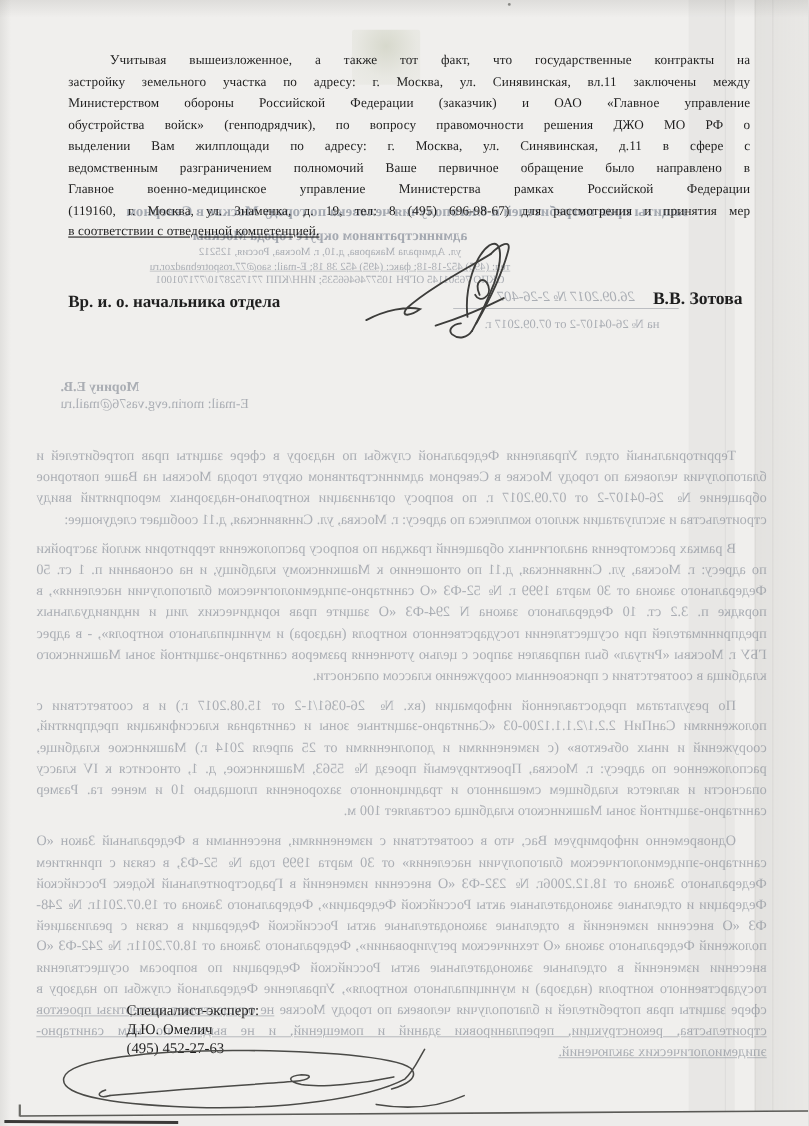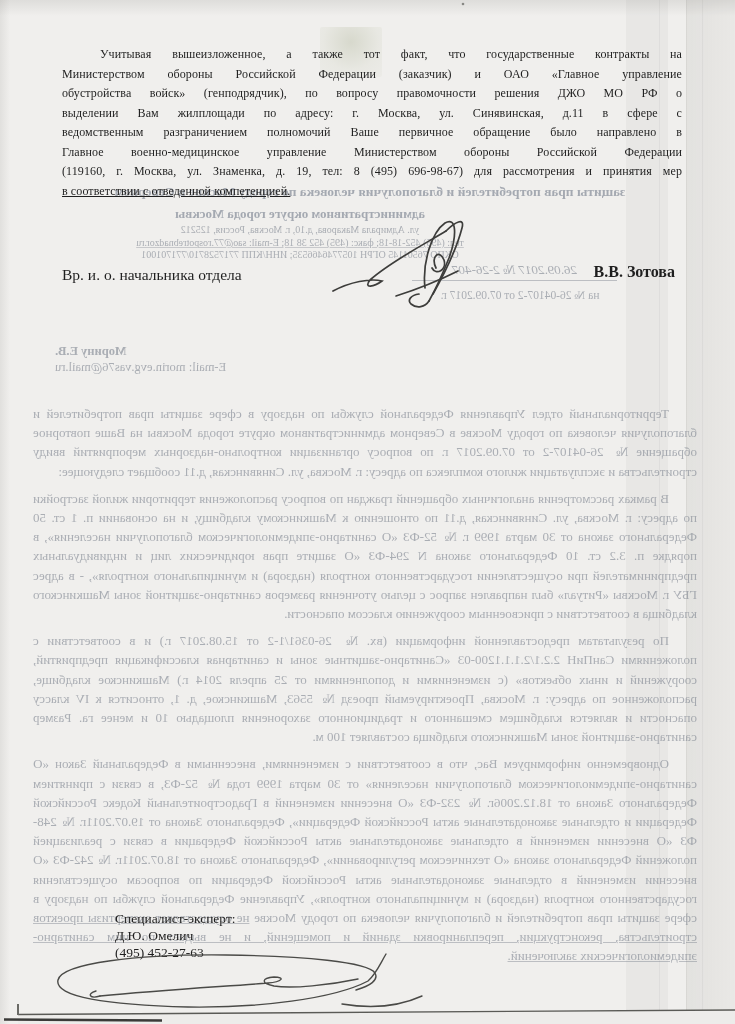--- a/index.html
+++ b/index.html
@@ -54,21 +54,21 @@
   .bt-body p{margin:0 0 8px 0;text-indent:28px;}
   .bt-body .u{text-decoration:underline;text-decoration-color:rgba(124,130,141,0.45);}
 
   
   .front{position:absolute;inset:0;}
   .body-block{position:absolute;left:62px;top:45px;width:620px;
     font-size:12px;line-height:19.5px;letter-spacing:0.1px;}
   .body-line{text-align:justify;text-align-last:justify;white-space:normal;}
   .body-line.first{padding-left:38px;}
   .body-line.last{text-align-last:left;text-decoration:underline;}
-  .sig-role{position:absolute;left:62px;top:266px;font-size:15.5px;font-weight:normal;}
+  .sig-role{position:absolute;left:62px;top:266px;font-size:15.5px;font-weight:bold;}
   .sig-name{position:absolute;right:60px;top:263px;font-size:16px;font-weight:bold;text-align:center;}
   .specialist{position:absolute;left:115px;top:910px;font-size:13.5px;line-height:17px;}
   svg.ink{position:absolute;pointer-events:none;}
   .autograph{left:328px;top:216px;}
   .paraph{left:42px;top:950px;}
   .edge-overlay{position:absolute;left:0;top:0;pointer-events:none;}
 </style>
 </head>
 <body>
 
@@ -103,25 +103,26 @@
       <p>В рамках рассмотрения аналогичных обращений граждан по вопросу расположения территории жилой застройки по адресу: г. Москва, ул. Синявинская, д.11 по отношению к Машкинскому кладбищу, и на основании п. 1 ст. 50 Федерального закона от 30 марта 1999 г. № 52-ФЗ «О санитарно-эпидемиологическом благополучии населения», в порядке п. 3.2 ст. 10 Федерального закона N 294-ФЗ «О защите прав юридических лиц и индивидуальных предпринимателей при осуществлении государственного контроля (надзора) и муниципального контроля», - в адрес ГБУ г. Москвы «Ритуал» был направлен запрос с целью уточнения размеров санитарно-защитной зоны Машкинского кладбища в соответствии с присвоенным сооружению классом опасности.</p>
       <p>По результатам предоставленной информации (вх. № 26-0361/1-2 от 15.08.2017 г.) и в соответствии с положениями СанПиН 2.2.1/2.1.1.1200-03 «Санитарно-защитные зоны и санитарная классификация предприятий, сооружений и иных объектов» (с изменениями и дополнениями от 25 апреля 2014 г.) Машкинское кладбище, расположенное по адресу: г. Москва, Проектируемый проезд № 5563, Машкинское, д. 1, относится к IV классу опасности и является кладбищем смешанного и традиционного захоронения площадью 10 и менее га. Размер санитарно-защитной зоны Машкинского кладбища составляет 100 м.</p>
       <p><span>Одновременно информируем Вас, что в соответствии с изменениями, внесенными в Федеральный Закон «О санитарно-эпидемиологическом благополучии населения» от 30 марта 1999 года № 52-ФЗ, в связи с принятием Федерального Закона от 18.12.2006г. № 232-ФЗ «О внесении изменений в Градостроительный Кодекс Российской Федерации и отдельные законодательные акты Российской Федерации», Федерального Закона от 19.07.2011г. № 248-ФЗ «О внесении изменений в отдельные законодательные акты Российской Федерации в связи с реализацией положений Федерального закона «О техническом регулировании», Федерального Закона от 18.07.2011г. № 242-ФЗ «О внесении изменений в отдельные законодательные акты Российской Федерации по вопросам осуществления государственного контроля (надзора) и муниципального контроля», Управление Федеральной службы по надзору в сфере защиты прав потребителей и благополучия человека по городу Москве</span> <span class="u">не осуществляет экспертизы проектов строительства, реконструкции, перепланировки зданий и помещений, и не выдает по ним санитарно-эпидемиологических заключений.</span></p>
     </div>
   </div>
 
   <div class="front">
 
     <div class="body-block">
       <div class="body-line first">Учитывая вышеизложенное, а также тот факт, что государственные контракты на</div>
+      <div class="body-line">застройку земельного участка по адресу: г. Москва, ул. Синявинская, вл.11 заключены между</div>
       <div class="body-line">Министерством обороны Российской Федерации (заказчик) и ОАО «Главное управление</div>
       <div class="body-line">обустройства войск» (генподрядчик), по вопросу правомочности решения ДЖО МО РФ о</div>
       <div class="body-line">выделении Вам жилплощади по адресу: г. Москва, ул. Синявинская, д.11 в сфере с</div>
       <div class="body-line">ведомственным разграничением полномочий Ваше первичное обращение было направлено в</div>
-      <div class="body-line">Главное военно-медицинское управление Министерством обороны Российской Федерации</div>
+      <div class="body-line">Главное военно-медицинское управление Министерства рамках Российской Федерации</div>
       <div class="body-line">(119160, г. Москва, ул. Знаменка, д. 19, тел: 8 (495) 696-98-67) для рассмотрения и принятия мер</div>
       <div class="body-line last">в соответствии с отведенной компетенцией.</div>
     </div>
 
     <div class="sig-role">Вр. и. о. начальника отдела</div>
     <div class="sig-name">В.В. Зотова</div>
 
     <svg class="ink autograph" width="165" height="100" viewBox="0 0 165 100">
       <g fill="none" stroke="#3d3d3b" stroke-width="1.7" stroke-linecap="round">
         <path d="M 5,75 C 22,66 42,62 54,65 C 46,71 35,73 42,64 C 62,46 95,29 118,15"></path>

